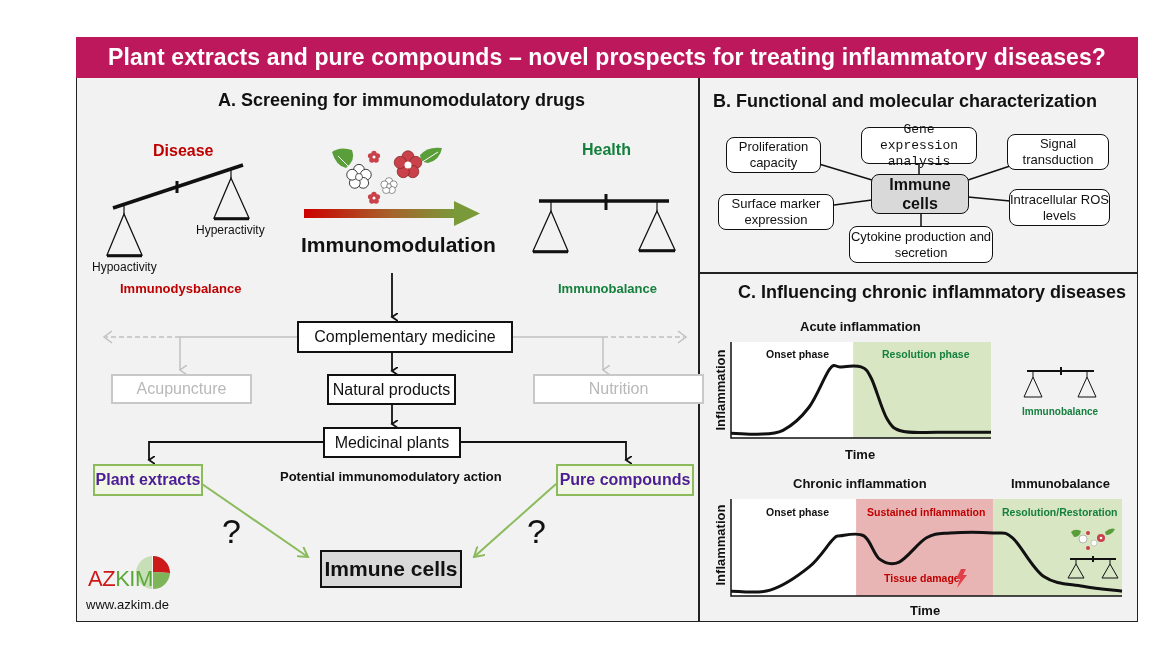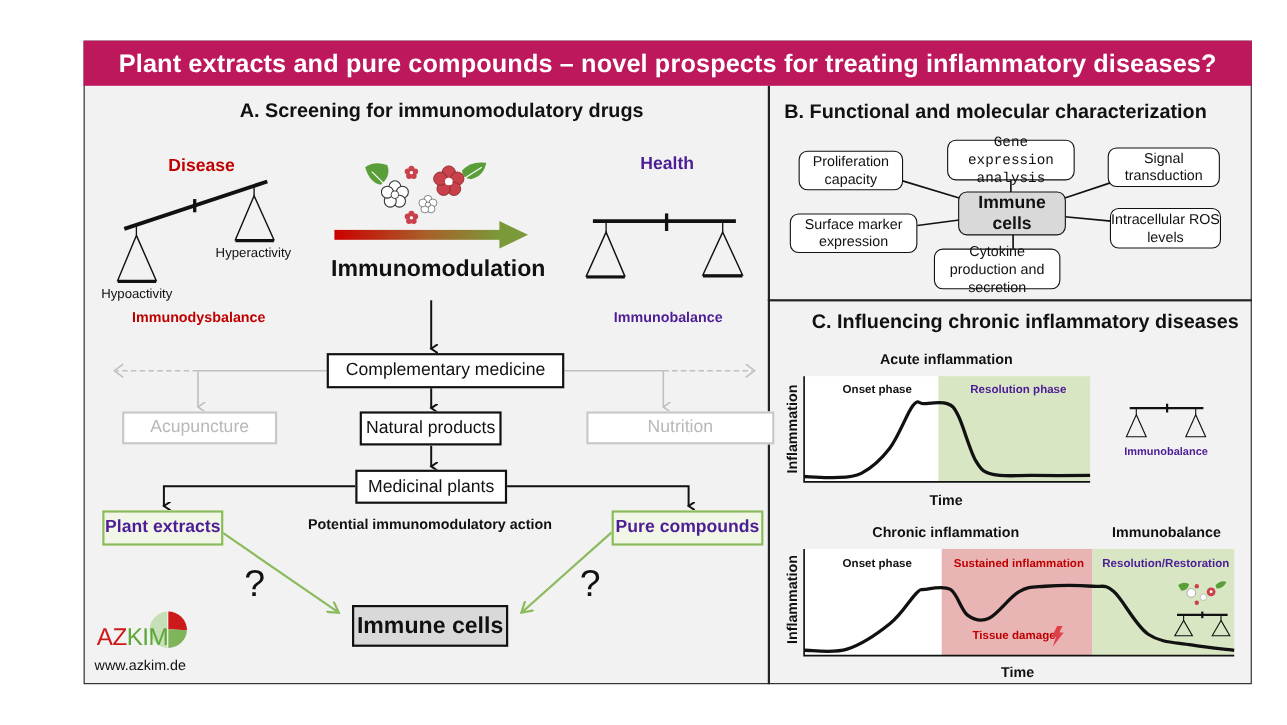--- a/index.html
+++ b/index.html
@@ -4,21 +4,21 @@
 <style>
   html, body { margin:0; padding:0; background:#ffffff; }
   body { width:1170px; height:659px; position:relative; overflow:hidden; font-family:"Liberation Sans", sans-serif; }
   .frame { position:absolute; left:76px; top:37px; width:1062px; height:585px; border:1.5px solid #222; box-sizing:border-box; background:#f2f2f2; }
   .title-bar { position:absolute; left:76px; top:37px; width:1062px; height:41px; background:#be185d; color:#fff; font-weight:bold; font-size:23px; display:flex; align-items:center; justify-content:center; letter-spacing:0.1px; }
   .vdiv { position:absolute; left:698px; top:78px; width:1.5px; height:544px; background:#222; }
   .hdiv { position:absolute; left:698px; top:272px; width:440px; height:1.5px; background:#222; }
   .abs { position:absolute; }
   .sec-title { font-weight:bold; font-size:18px; color:#111; white-space:nowrap; }
   .red { color:#c00000; }
-  .green { color:#4c1d95; }
+  .green { color:#15803d; }
   .lbl { font-size:12px; color:#111; white-space:nowrap; }
   .bold { font-weight:bold; }
   .box { position:absolute; background:#fff; border:2px solid #111; box-sizing:border-box; display:flex; align-items:center; justify-content:center; font-size:16px; color:#111; white-space:nowrap; }
   .box.grey { border-color:#c8c8c8; color:#b8b8b8; }
   .box.green { border:2.5px solid #8bbb5c; background:#f1f6e6; font-weight:bold; color:#4c1d95; }
   .box.immune { background:#d9d9d9; border:2.5px solid #111; font-weight:bold; font-size:21px; }
   .rbox { position:absolute; background:#fff; border:1.5px solid #111; border-radius:8px; box-sizing:border-box; display:flex; align-items:center; justify-content:center; text-align:center; font-size:13px; line-height:16px; color:#111; }
   .rbox.center { background:#d9d9d9; font-weight:bold; font-size:16px; line-height:19px; }
   svg { position:absolute; left:0; top:0; overflow:visible; }
   .axis-title { font-weight:bold; font-size:13px; color:#111; white-space:nowrap; }
@@ -176,21 +176,21 @@
   <line x1="968" y1="180" x2="1010" y2="166" stroke="#111" stroke-width="1.5"></line>
   <line x1="834" y1="205" x2="872" y2="200" stroke="#111" stroke-width="1.5"></line>
   <line x1="968" y1="197" x2="1010" y2="201" stroke="#111" stroke-width="1.5"></line>
   <line x1="921" y1="213" x2="921" y2="226" stroke="#111" stroke-width="1.5"></line>
 </svg>
 <div class="rbox" style="left:726px;top:137px;width:95px;height:36px;">Proliferation capacity</div>
 <div class="rbox" style="left:861px;top:127px;width:116px;height:37px;font-family:Liberation Mono, monospace;">Gene expression analysis</div>
 <div class="rbox" style="left:1007px;top:134px;width:102px;height:36px;">Signal transduction</div>
 <div class="rbox" style="left:718px;top:194px;width:116px;height:36px;">Surface marker expression</div>
 <div class="rbox" style="left:1009px;top:189px;width:101px;height:37px;">Intracellular ROS levels</div>
-<div class="rbox" style="left:849px;top:226px;width:115px;height:37px;">Cytokine production and secretion</div>
+<div class="rbox" style="left:849px;top:226px;width:144px;height:37px;">Cytokine production and secretion</div>
 <div class="rbox center" style="left:871px;top:174px;width:98px;height:40px;padding:0 18px;">Immune cells</div>
 
 <div class="abs sec-title" style="left:738px;top:282px;">C. Influencing chronic inflammatory diseases</div>
 
 <div class="abs axis-title" style="left:800px;top:319px;">Acute inflammation</div>
 <div class="abs axis-title" style="left:680px;top:383px;transform:rotate(-90deg);transform-origin:center;width:80px;text-align:center;">Inflammation</div>
 <div class="abs axis-title" style="left:845px;top:447px;">Time</div>
 <svg id="acute-svg" width="1170" height="659">
     <rect x="731" y="342" width="122.20000000000005" height="96" fill="#ffffff"></rect>
     <rect x="853.2" y="342" width="137.79999999999995" height="96" fill="#d8e6c4"></rect>

